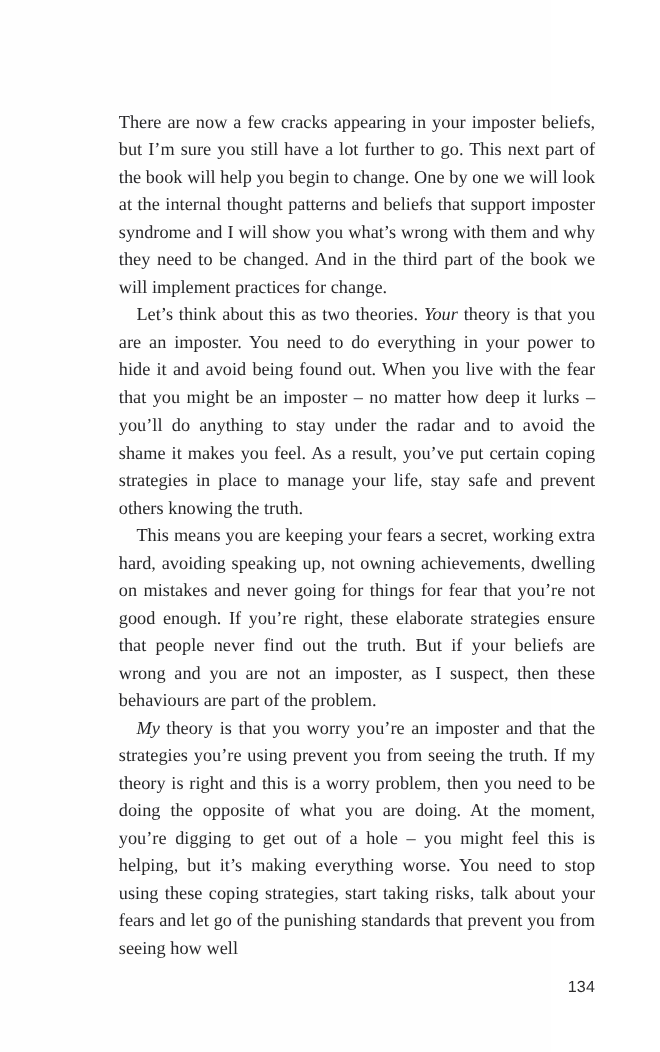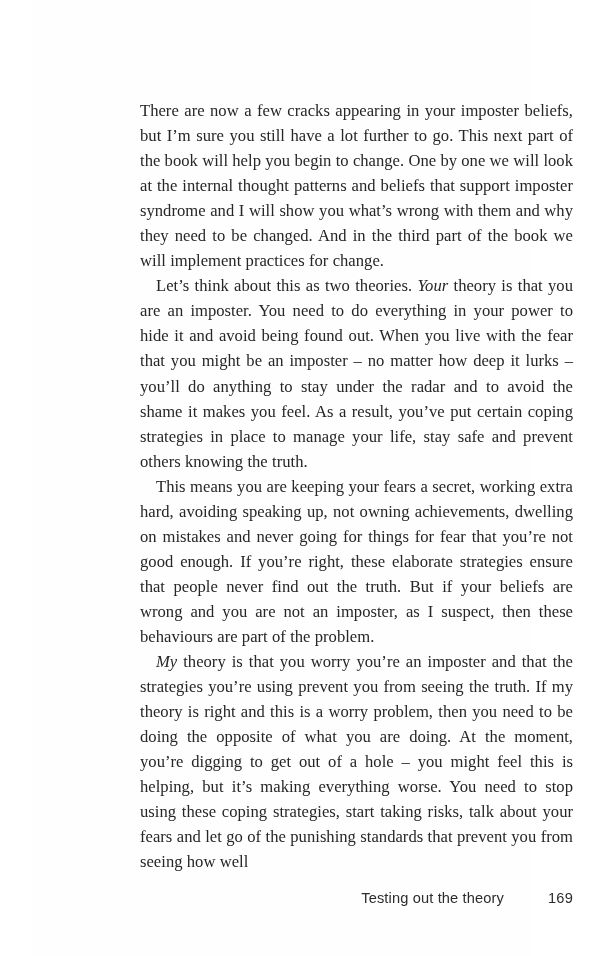--- a/index.html
+++ b/index.html
@@ -14,21 +14,20 @@
     -webkit-font-smoothing: antialiased;
     overflow: hidden;
   }
 
   .page {
     position: relative;
     width: 501px;
     height: 956px;
     background: #fefefe;
     box-sizing: border-box;
-    margin-left: 32px;
   }
 
   
   .text-block {
     position: absolute;
     left: 108px;
     top: 98px;
     width: 433px;
   }
 
@@ -95,17 +94,16 @@
 <div class="page" style="background: rgb(254, 254, 254);">
 
   <div class="text-block">
       <p class="para first" style="color: rgb(38, 38, 40);"><span>There are now a few cracks appearing in your imposter beliefs, but I’m sure you still have a lot further to go. This next part of the book will help you begin to change. One by one we will look at the internal thought patterns and beliefs that support imposter syndrome and I will show you what’s wrong with them and why they need to be changed. And in the third part of the book we will implement practices for change.</span></p>
       <p class="para indented" style="color: rgb(38, 38, 40);"><span>Let’s think about this as two theories. </span><em>Your</em><span> theory is that you are an imposter. You need to do everything in your power to hide it and avoid being found out. When you live with the fear that you might be an imposter – no matter how deep it lurks – you’ll do anything to stay under the radar and to avoid the shame it makes you feel. As a result, you’ve put certain coping strategies in place to manage your life, stay safe and prevent others knowing the truth.</span></p>
       <p class="para indented" style="color: rgb(38, 38, 40);"><span>This means you are keeping your fears a secret, working extra hard, avoiding speaking up, not owning achievements, dwelling on mistakes and never going for things for fear that you’re not good enough. If you’re right, these elaborate strategies ensure that people never find out the truth. But if your beliefs are wrong and you are not an imposter, as I suspect, then these behaviours are part of the problem.</span></p>
       <p class="para indented" style="color: rgb(38, 38, 40);"><em>My</em><span> theory is that you worry you’re an imposter and that the strategies you’re using prevent you from seeing the truth. If my theory is right and this is a worry problem, then you need to be doing the opposite of what you are doing. At the moment, you’re digging to get out of a hole – you might feel this is helping, but it’s making everything worse. You need to stop using these coping strategies, start taking risks, talk about your fears and let go of the punishing standards that prevent you from seeing how well</span></p>
     </div>
 
   <div class="footer">
-    <span class="running-head">Testing out the theory</span>
-    <span class="page-number">169</span>
+    <span class="page-number">134</span>
   </div>
 
 </div>
 
 </body></html>

